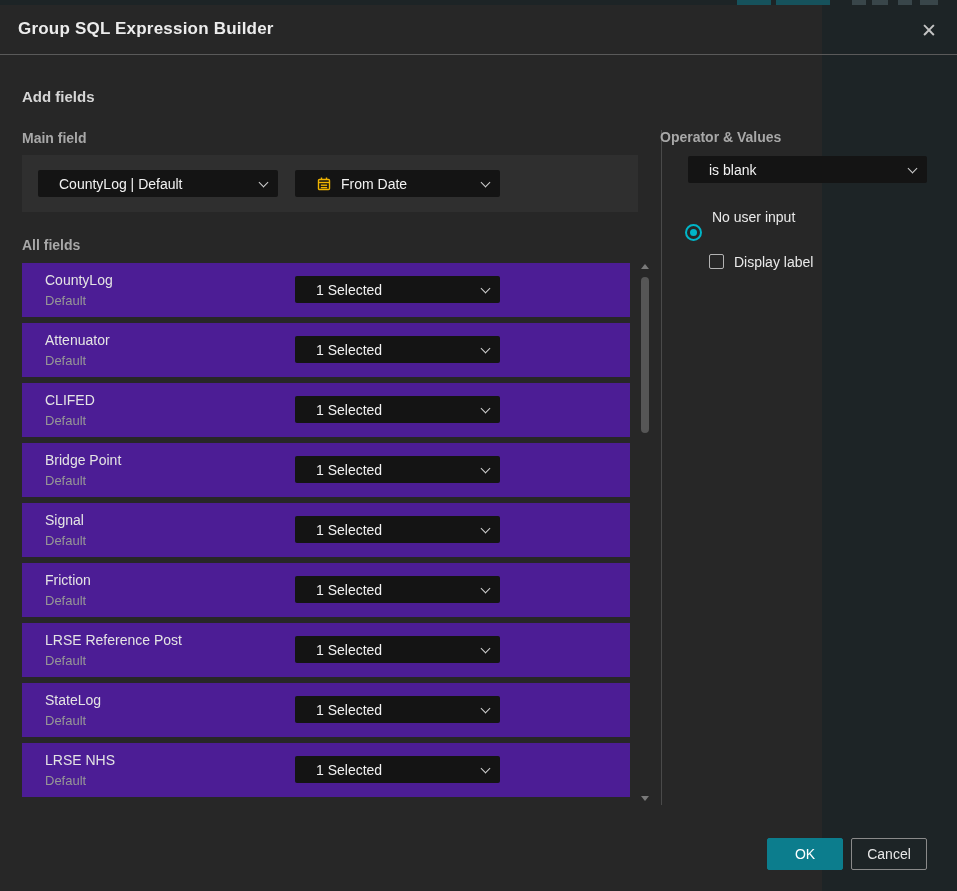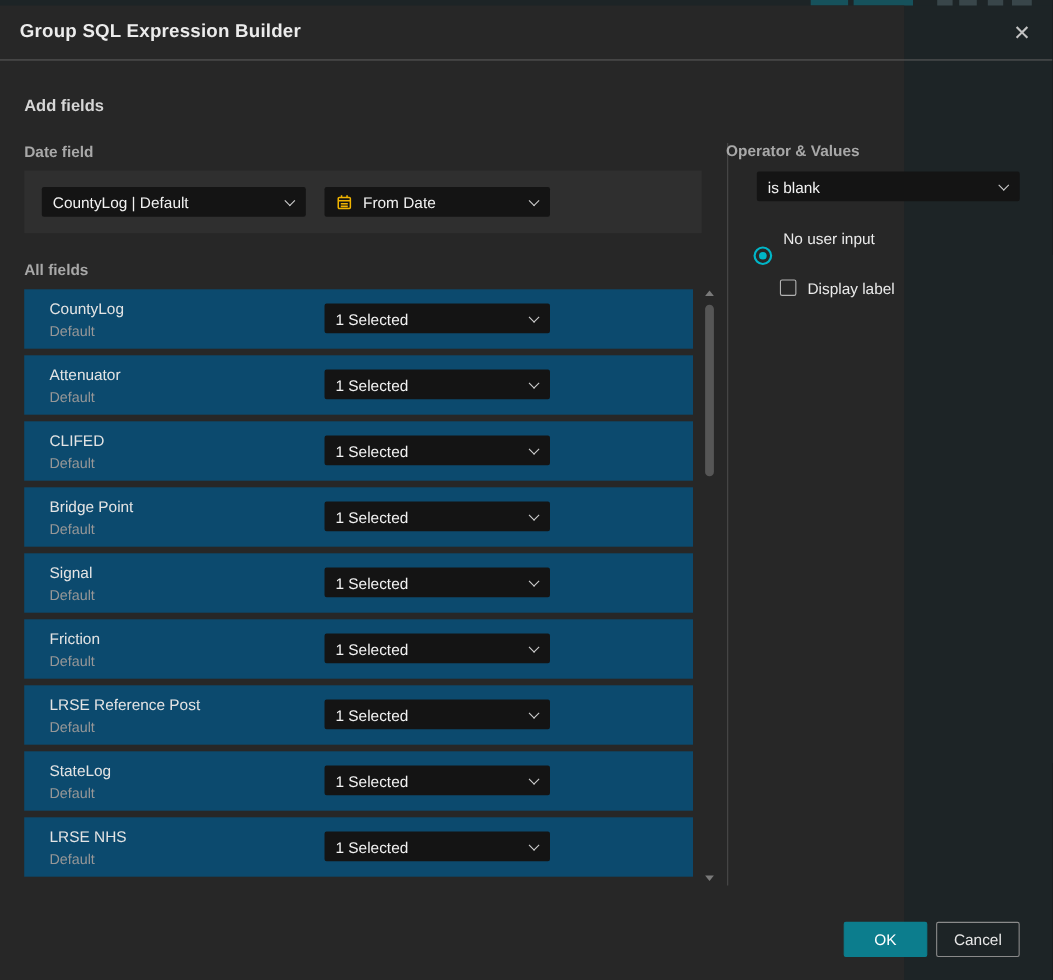--- a/index.html
+++ b/index.html
@@ -17,30 +17,30 @@
   .titlebar { position:absolute; left:0; top:0; width:957px; height:50px; border-bottom:1px solid #5a5a5a; }
   .title { position:absolute; left:18px; top:14px; font-size:17px; font-weight:bold; color:#ececec; letter-spacing:.2px; }
   .close { position:absolute; right:14px; top:11px; width:28px; height:28px; color:#c4c4c4; font-size:19px;
            display:flex; align-items:center; justify-content:center; cursor:pointer; }
 
   .h-add { position:absolute; left:22px; top:83px; font-size:15px; font-weight:bold; color:#d6d6d6; }
   .sec-label { position:absolute; font-size:14px; font-weight:bold; color:#a8a8a8; }
 
   
   .select { position:absolute; height:27px; background:#141414; border-radius:2px; display:flex; align-items:center;
-            padding:0 26px 0 10px; color:#f2f2f2; font-size:14px; cursor:pointer; }
+            padding:0 26px 0 21px; color:#f2f2f2; font-size:14px; cursor:pointer; }
   .select .chev { position:absolute; right:11px; top:50%; width:7px; height:7px; margin-top:-5px;
             border-right:1.5px solid #cfcfcf; border-bottom:1.5px solid #cfcfcf; transform:rotate(45deg); }
   .select .cal { margin-right:9px; display:inline-flex; }
 
   
   .main-panel { position:absolute; left:22px; top:150px; width:616px; height:57px; background:#2f2f2f; }
 
   
-  .row { position:absolute; left:22px; width:608px; height:54px; background:#0c4a6e; }
+  .row { position:absolute; left:22px; width:608px; height:54px; background:#4c1d95; }
   .row .fname { position:absolute; left:23px; top:9px; font-size:14px; color:#e4e4e4; }
   .row .fsub  { position:absolute; left:23px; top:30px; font-size:13px; color:#979797; }
 
   
   .sb-track { position:absolute; left:641px; top:255px; width:8px; height:545px; }
   .sb-thumb { position:absolute; left:641px; top:272px; width:8px; height:156px; background:#565656; border-radius:4px; }
   .sb-up   { position:absolute; left:641px; top:259px; width:0; height:0; border-left:4px solid transparent; border-right:4px solid transparent; border-bottom:5px solid #7a7a7a; }
   .sb-down { position:absolute; left:641px; top:791px; width:0; height:0; border-left:4px solid transparent; border-right:4px solid transparent; border-top:5px solid #7a7a7a; }
 
   .divider { position:absolute; left:661px; top:125px; width:1px; height:675px; background:#4a4a4a; }
@@ -75,21 +75,21 @@
   </div>
 
   <div class="dialog">
 
     <div class="titlebar">
       <div class="title">Group SQL Expression Builder</div>
       <div class="close">✕</div>
     </div>
 
     <div class="h-add">Add fields</div>
-    <div class="sec-label" style="left:22px; top:125px;">Date field</div>
+    <div class="sec-label" style="left:22px; top:125px;">Main field</div>
 
     <div class="main-panel">
       <div class="select" style="left:16px; top:15px; width:240px;">
         <span>CountyLog | Default</span>
         <span class="chev"></span>
       </div>
       <div class="select" style="left:273px; top:15px; width:205px;">
         <span class="cal">
           <svg width="16" height="16" viewBox="0 0 16 16" fill="none" stroke="#f0b400" stroke-width="1.4">
             <rect x="2.5" y="3.5" width="11" height="10" rx="1"></rect>

